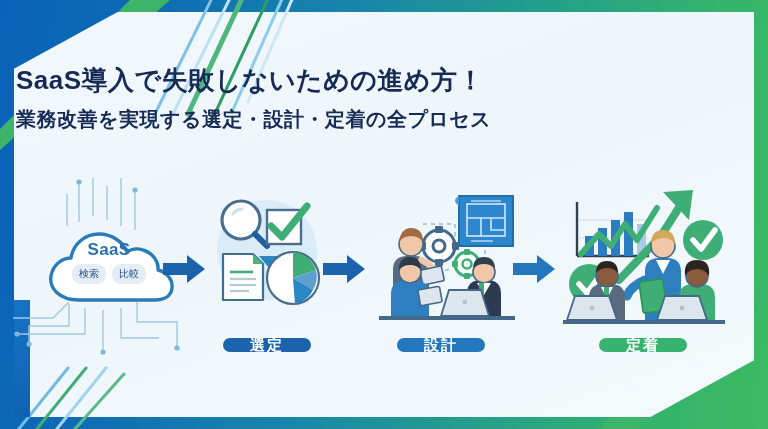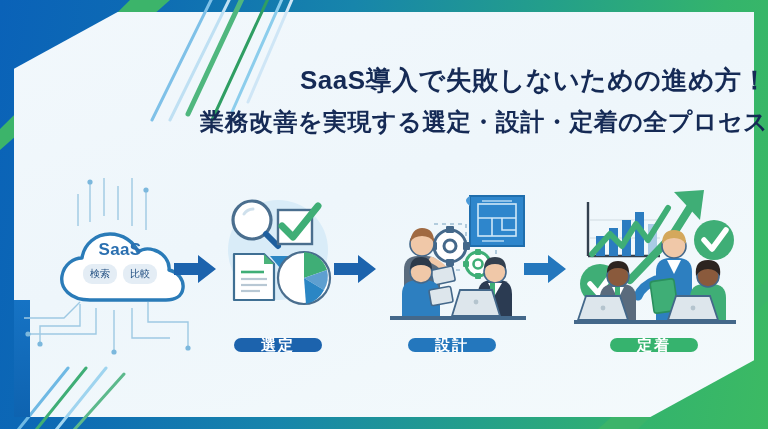--- a/index.html
+++ b/index.html
@@ -25,28 +25,28 @@
     -webkit-clip-path:polygon(0 86%,52% 0,68% 0,0 100%);clip-path:polygon(0 86%,52% 0,68% 0,0 100%);}
   .band-br{right:0;bottom:0;width:250px;height:150px;
     background:#3cb46a;
     -webkit-clip-path:polygon(100% 14%,48% 100%,32% 100%,100% 0);clip-path:polygon(100% 14%,48% 100%,32% 100%,100% 0);}
 
   
   .streaks{position:absolute;pointer-events:none;}
 
   
   .title{
-    position:absolute;left:16px;right:0;top:62px;text-align:right;
+    position:absolute;left:16px;right:0;top:62px;text-align:left;
     color:#152a55;font-weight:bold;letter-spacing:.5px;line-height:1.42;
   }
   .title .l1{font-size:26px;display:block;}
-  .title .l2{font-size:24px;display:block;margin-top:6px;margin-left:38px;}
-
-  
-  .flow{position:absolute;left:12px;right:0;top:176px;height:200px;padding-left:44px;}
+  .title .l2{font-size:20px;display:block;margin-top:6px;}
+
+  
+  .flow{position:absolute;left:1px;right:0;top:176px;height:200px;padding-left:44px;}
 
   .node{position:absolute;}
 
   
   .circuit{position:absolute;left:8px;top:0;width:190px;height:200px;}
 
   
   .cloud{position:absolute;left:34px;top:52px;width:120px;height:74px;}
   .cloud-label{
     position:absolute;left:0;right:0;top:12px;text-align:center;

